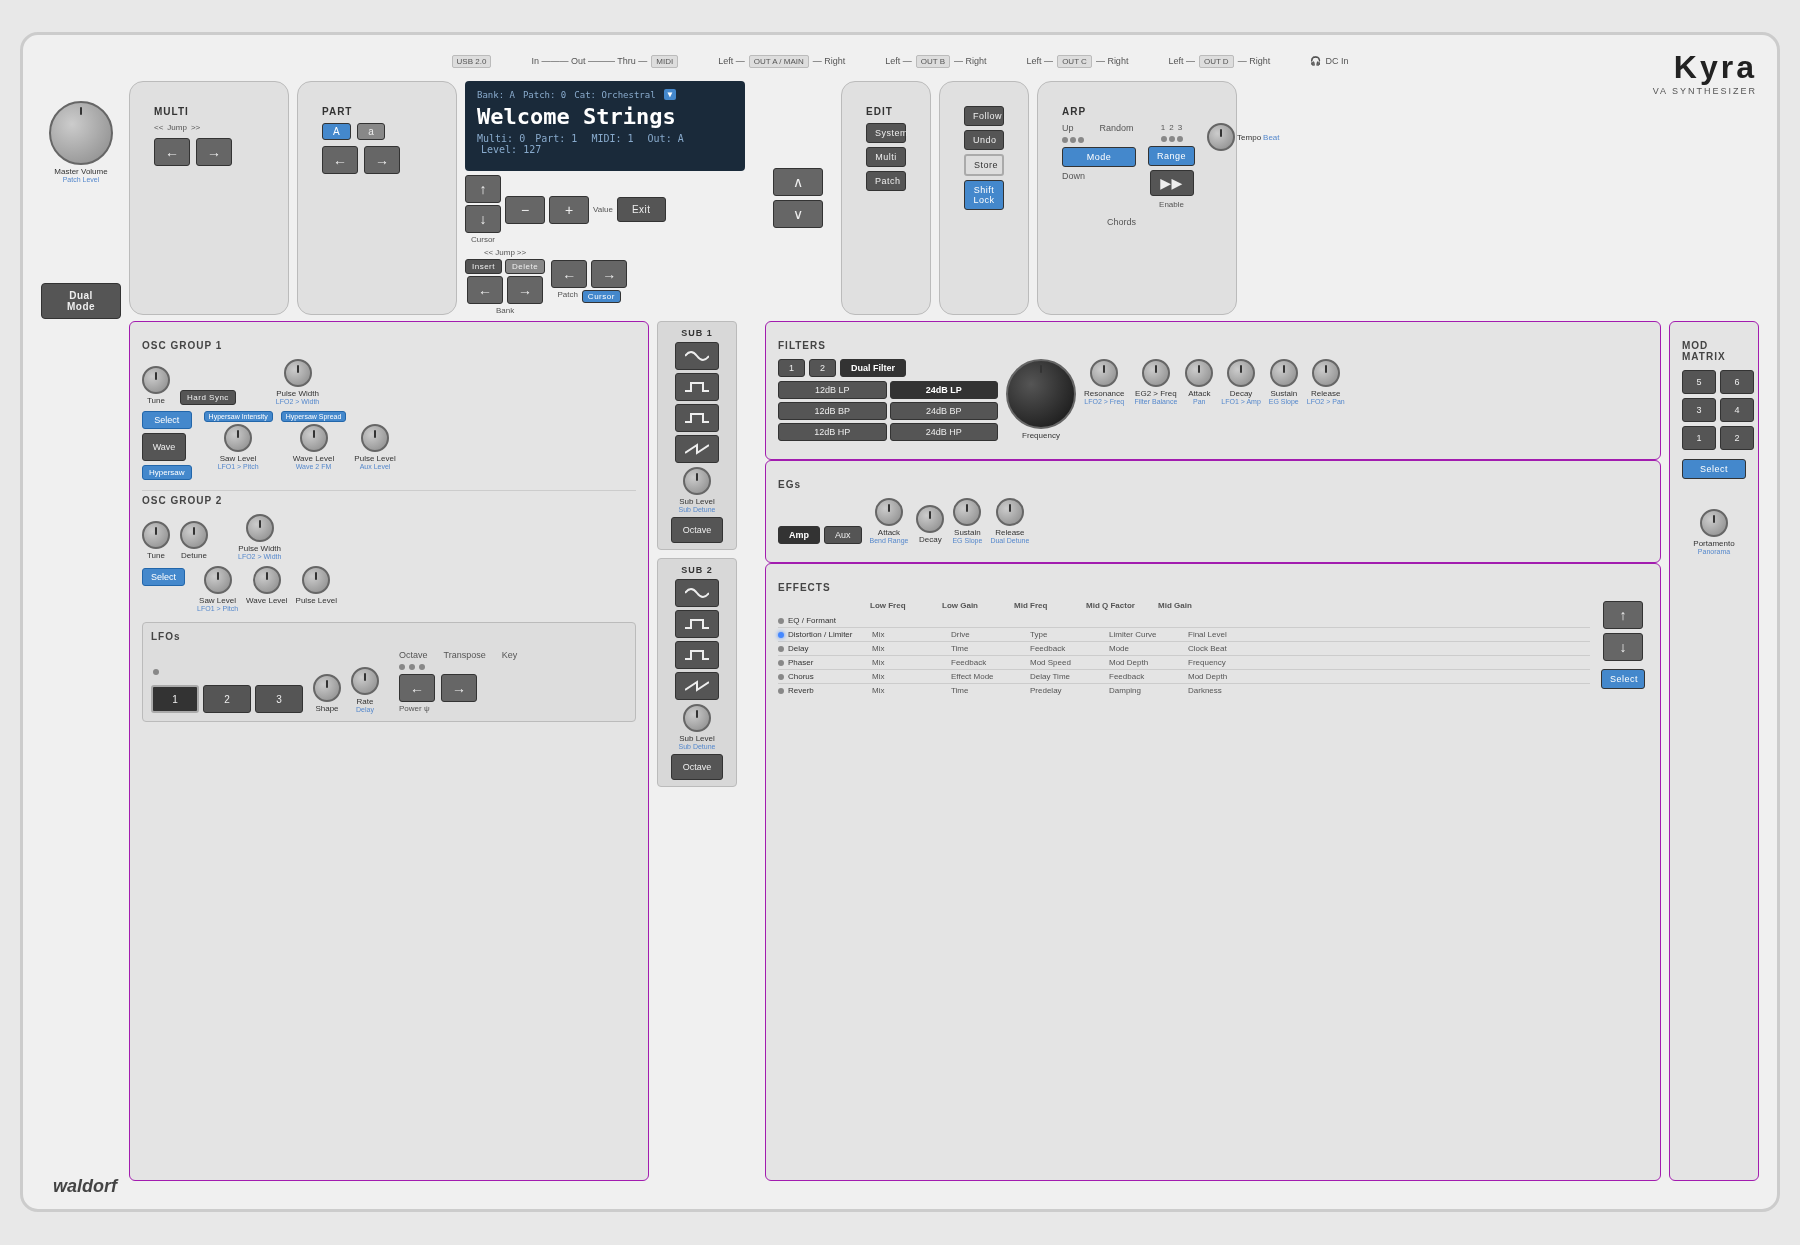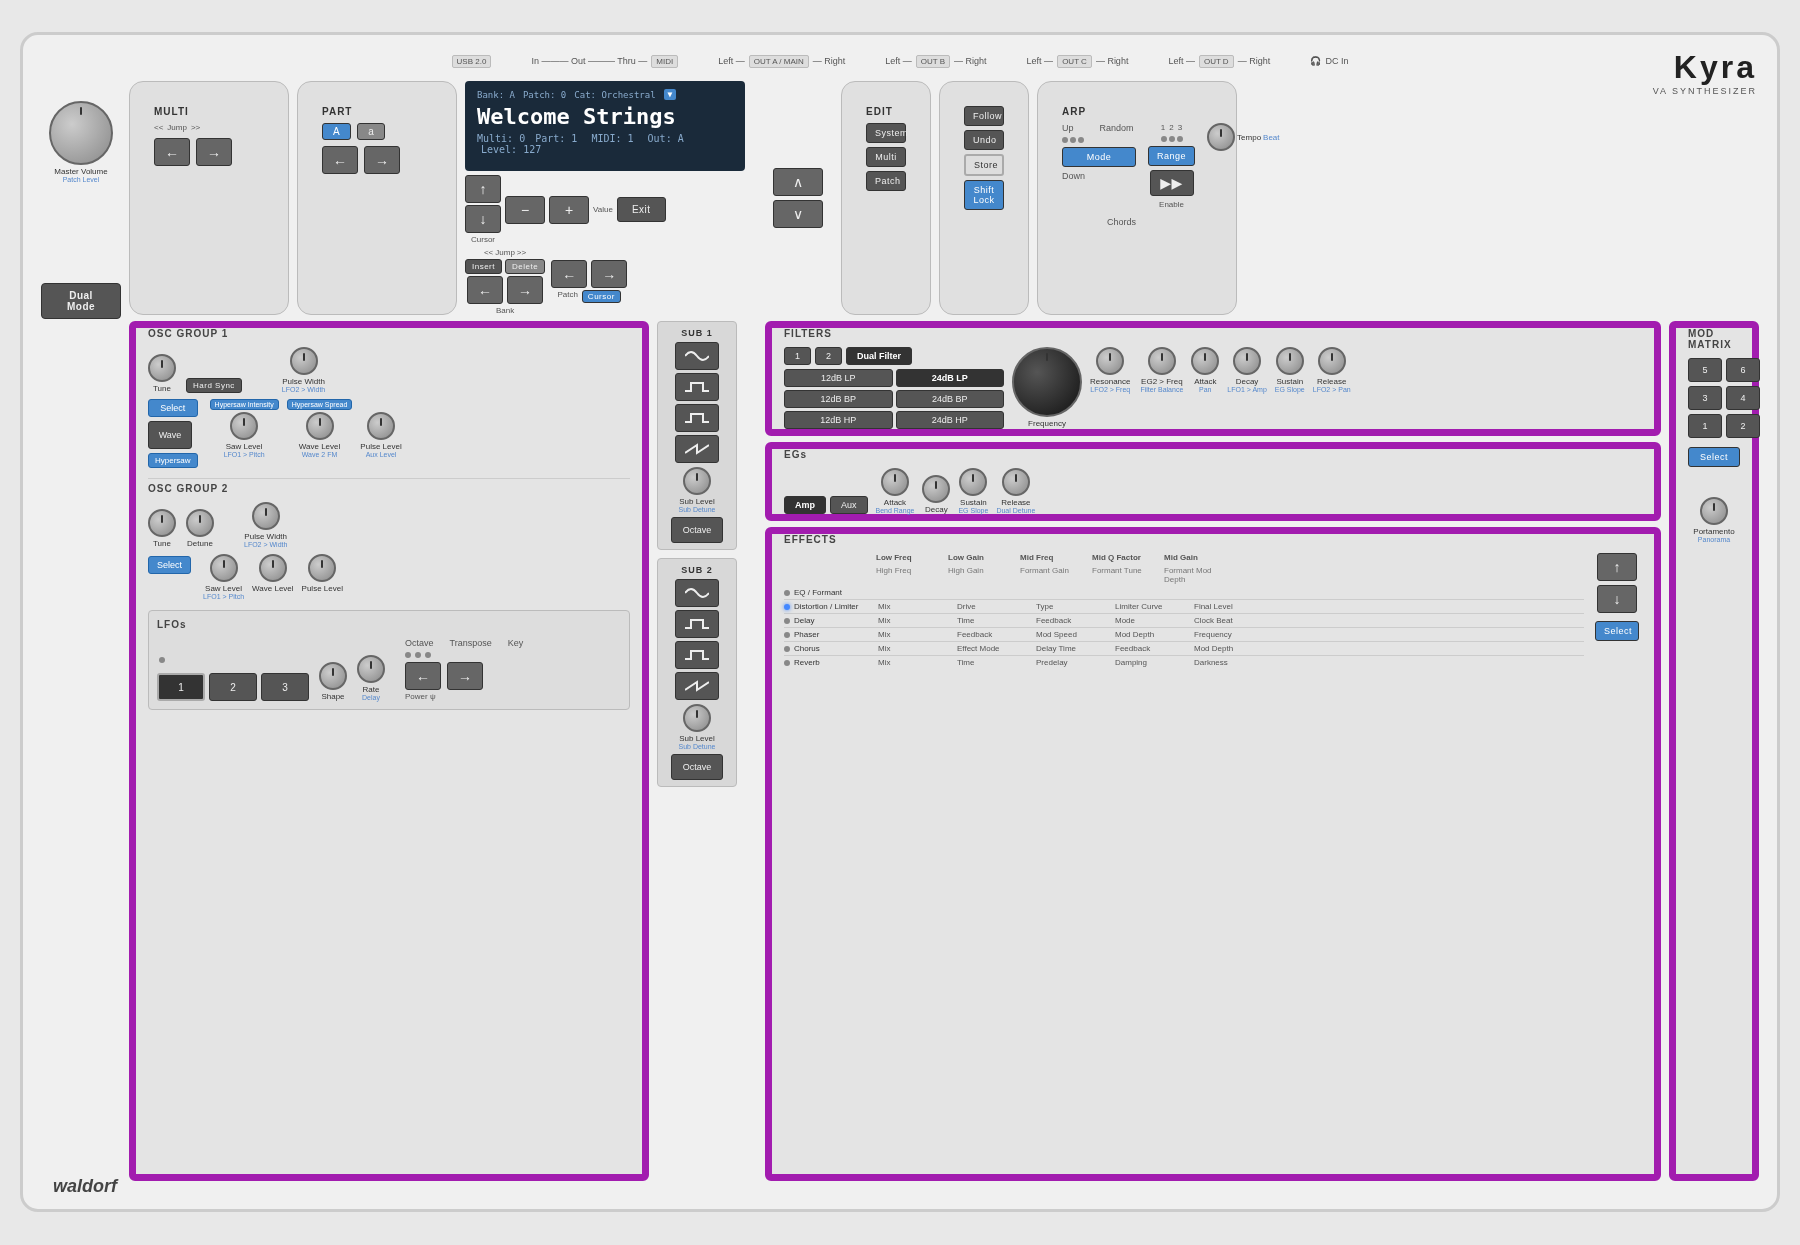--- a/index.html
+++ b/index.html
@@ -148,23 +148,23 @@
     .display-top {
       font-size: 9px;
       color: #88aacc;
       display: flex;
       gap: 8px;
       align-items: center;
     }
     
     .section-panel {
       background: #e4e4e4;
-      border: 7px solid #a21caf;
+      border: 1px solid #a21caf;
       border-radius: 6px;
-      padding: 0 12px;
+      padding: 18px 12px;
       position: relative;
     }
     .section-title {
       font-size: 10px;
       font-weight: bold;
       color: #444;
       letter-spacing: 1px;
       margin-bottom: 8px;
     }
     
@@ -728,21 +728,21 @@
               <div class="knob-container">
                 <div class="knob knob-small"></div>
                 <div class="knob-label">Sub Level</div>
                 <div class="knob-sublabel">Sub Detune</div>
               </div>
               <button class="octave-btn">Octave</button>
             </div>
           </div>
         </div>
 
-        <div style="flex:1; display:flex; flex-direction:column; gap:6px;">
+        <div style="flex:1; display:flex; flex-direction:column; ">
 
           <div class="section-panel">
             <div class="section-title">FILTERS</div>
             <div style="display:flex; gap:8px; align-items:flex-start;">
 
               <div style="display:flex; flex-direction:column; gap:4px; width:220px;">
                 <div style="display:flex; gap:4px;">
                   <button class="filter-btn">1</button>
                   <button class="filter-btn">2</button>
                   <button class="filter-btn filter-btn-active">Dual Filter</button>
@@ -835,28 +835,20 @@
 
               <div style="flex:1;">
 
                 <div style="display:grid; grid-template-columns:90px 70px 70px 70px 70px 70px; gap:2px; margin-bottom:4px; font-size:8px; color:#555; font-weight:bold;">
                   <span></span>
                   <span>Low Freq</span>
                   <span>Low Gain</span>
                   <span>Mid Freq</span>
                   <span>Mid Q Factor</span>
                   <span>Mid Gain</span>
-                </div>
-                <div style="display:grid; grid-template-columns:90px 70px 70px 70px 70px 70px; gap:2px; margin-bottom:2px; font-size:8px; color:#777;">
-                  <span></span>
-                  <span>High Freq</span>
-                  <span>High Gain</span>
-                  <span>Formant Gain</span>
-                  <span>Formant Tune</span>
-                  <span>Formant Mod Depth</span>
                 </div>
 
                 <div class="effects-row">
                   <span class="led"></span>
                   <span class="effects-label">EQ / Formant</span>
                 </div>
 
                 <div class="effects-row">
                   <span class="led led-blue"></span>
                   <span class="effects-label">Distortion / Limiter</span>

